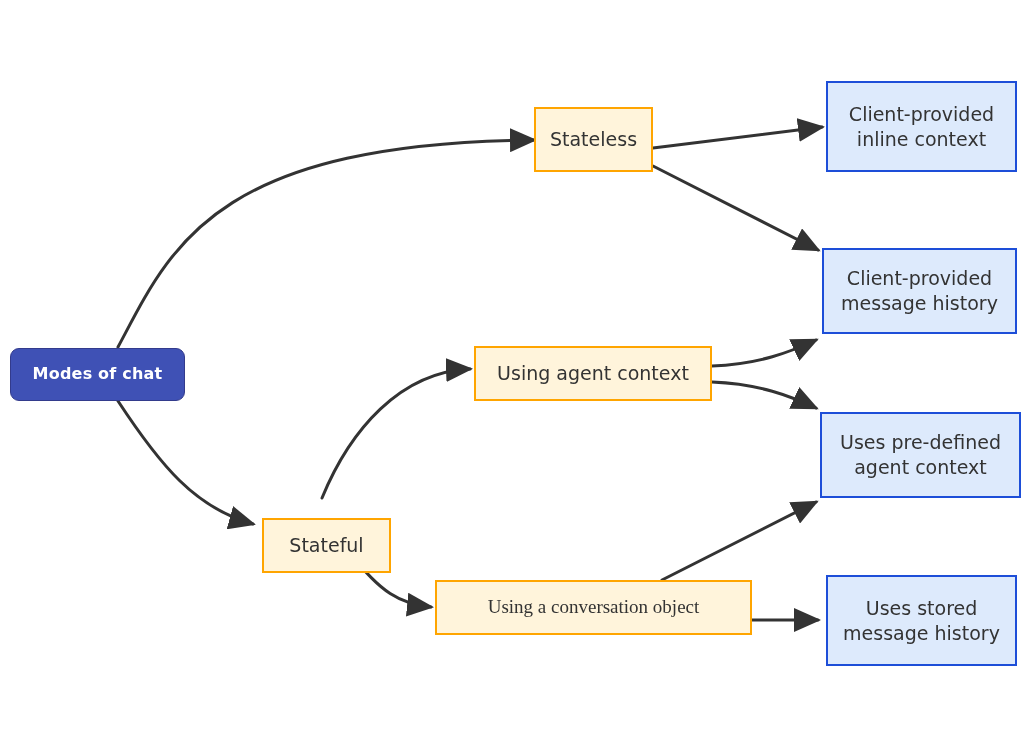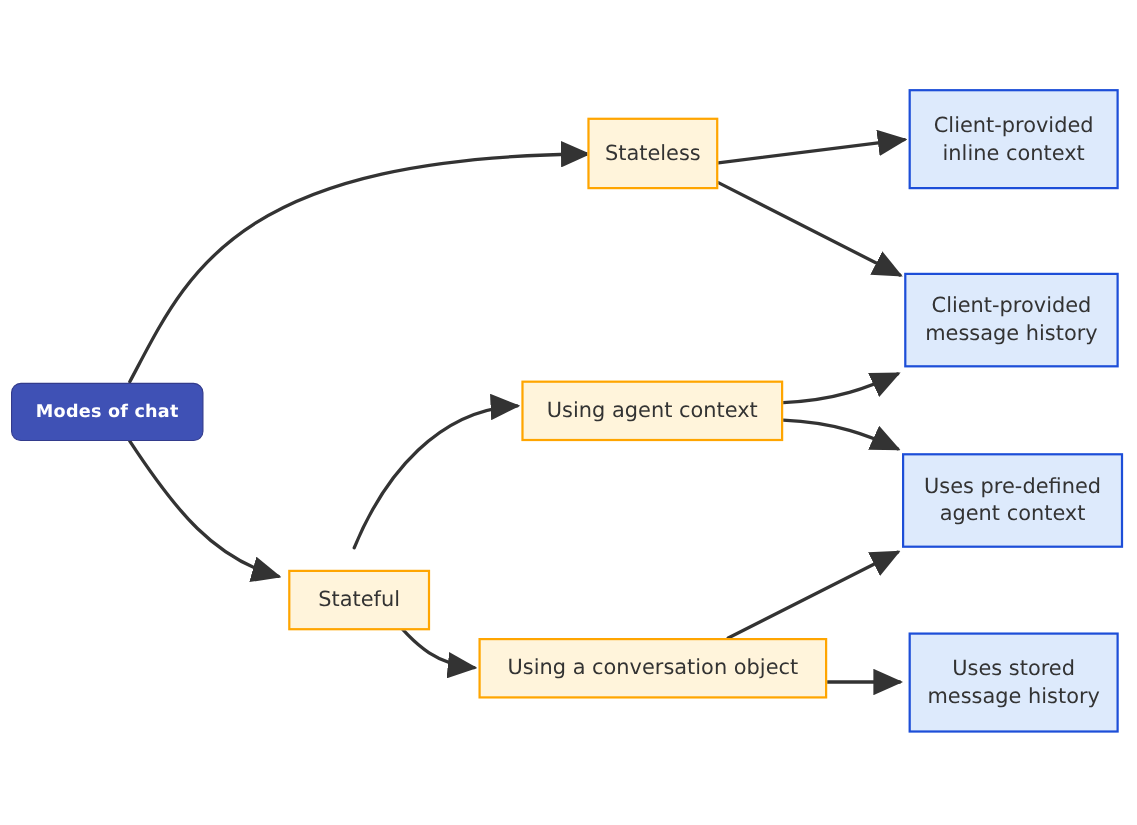--- a/index.html
+++ b/index.html
@@ -81,21 +81,21 @@
         <path d="M 662 580 L 816 502" fill="none" stroke="#333333" stroke-width="3" stroke-linecap="round" marker-end="url(#arrowhead)"></path>
         <path d="M 752 620 L 818 620" fill="none" stroke="#333333" stroke-width="3" stroke-linecap="round" marker-end="url(#arrowhead)"></path>
       </g>
   </svg>
 
   <div id="nodes-layer">
       <div class="node node-root" style="left: 10px; top: 348px; width: 175px; height: 53px;"><span>Modes of chat</span></div>
       <div class="node node-branch" style="left: 534px; top: 107px; width: 119px; height: 65px;"><span>Stateless</span></div>
       <div class="node node-branch" style="left: 262px; top: 498px; width: 129px; height: 55px; margin-top: 20px;"><span>Stateful</span></div>
       <div class="node node-branch" style="left: 474px; top: 346px; width: 238px; height: 55px; text-align: center;"><span>Using agent context</span></div>
-      <div class="node node-branch" style="left: 435px; top: 580px; width: 317px; height: 55px;"><span>Using a conversation object</span></div>
+      <div class="node node-branch" style="left: 435px; top: 580px; width: 317px; height: 55px; font-family: Liberation Serif, serif;"><span>Using a conversation object</span></div>
       <div class="node node-outcome" style="left: 826px; top: 81px; width: 191px; height: 91px;"><span>Client-provided
 inline context</span></div>
       <div class="node node-outcome" style="left: 822px; top: 248px; width: 195px; height: 86px;"><span>Client-provided
 message history</span></div>
       <div class="node node-outcome" style="left: 820px; top: 412px; width: 201px; height: 86px;"><span>Uses pre-defined
 agent context</span></div>
       <div class="node node-outcome" style="left: 826px; top: 575px; width: 191px; height: 91px;"><span>Uses stored
 message history</span></div>
     </div>
 

